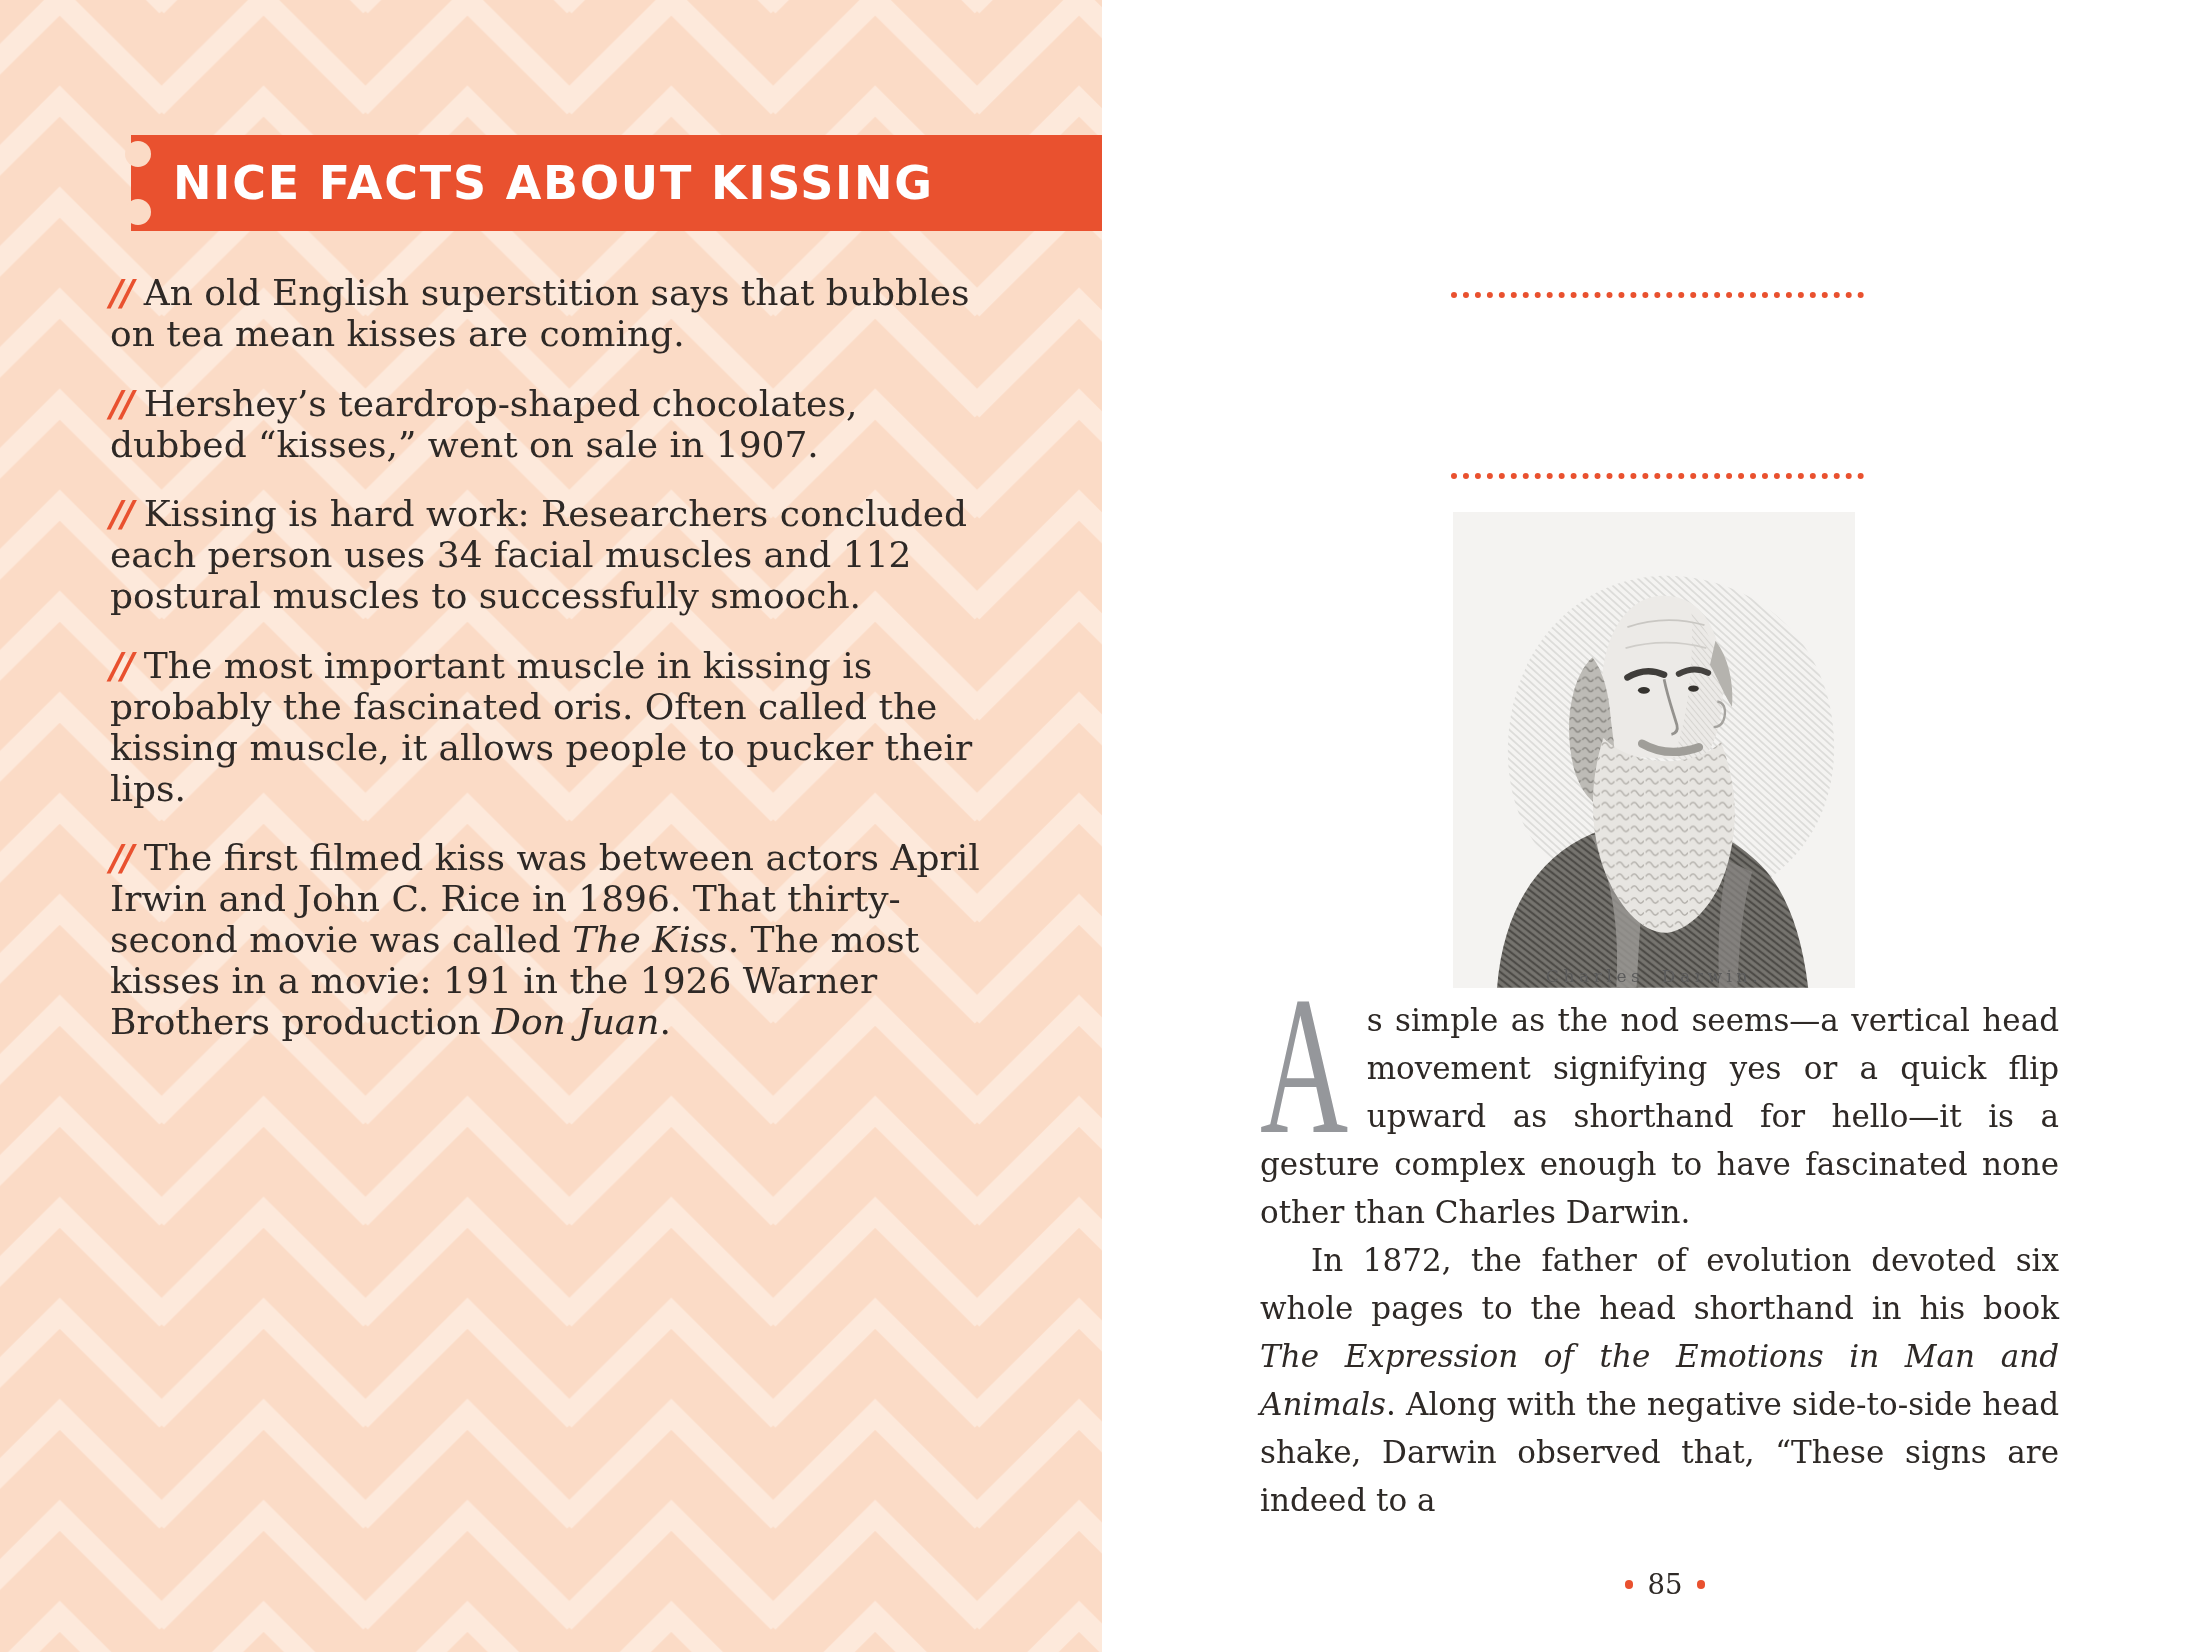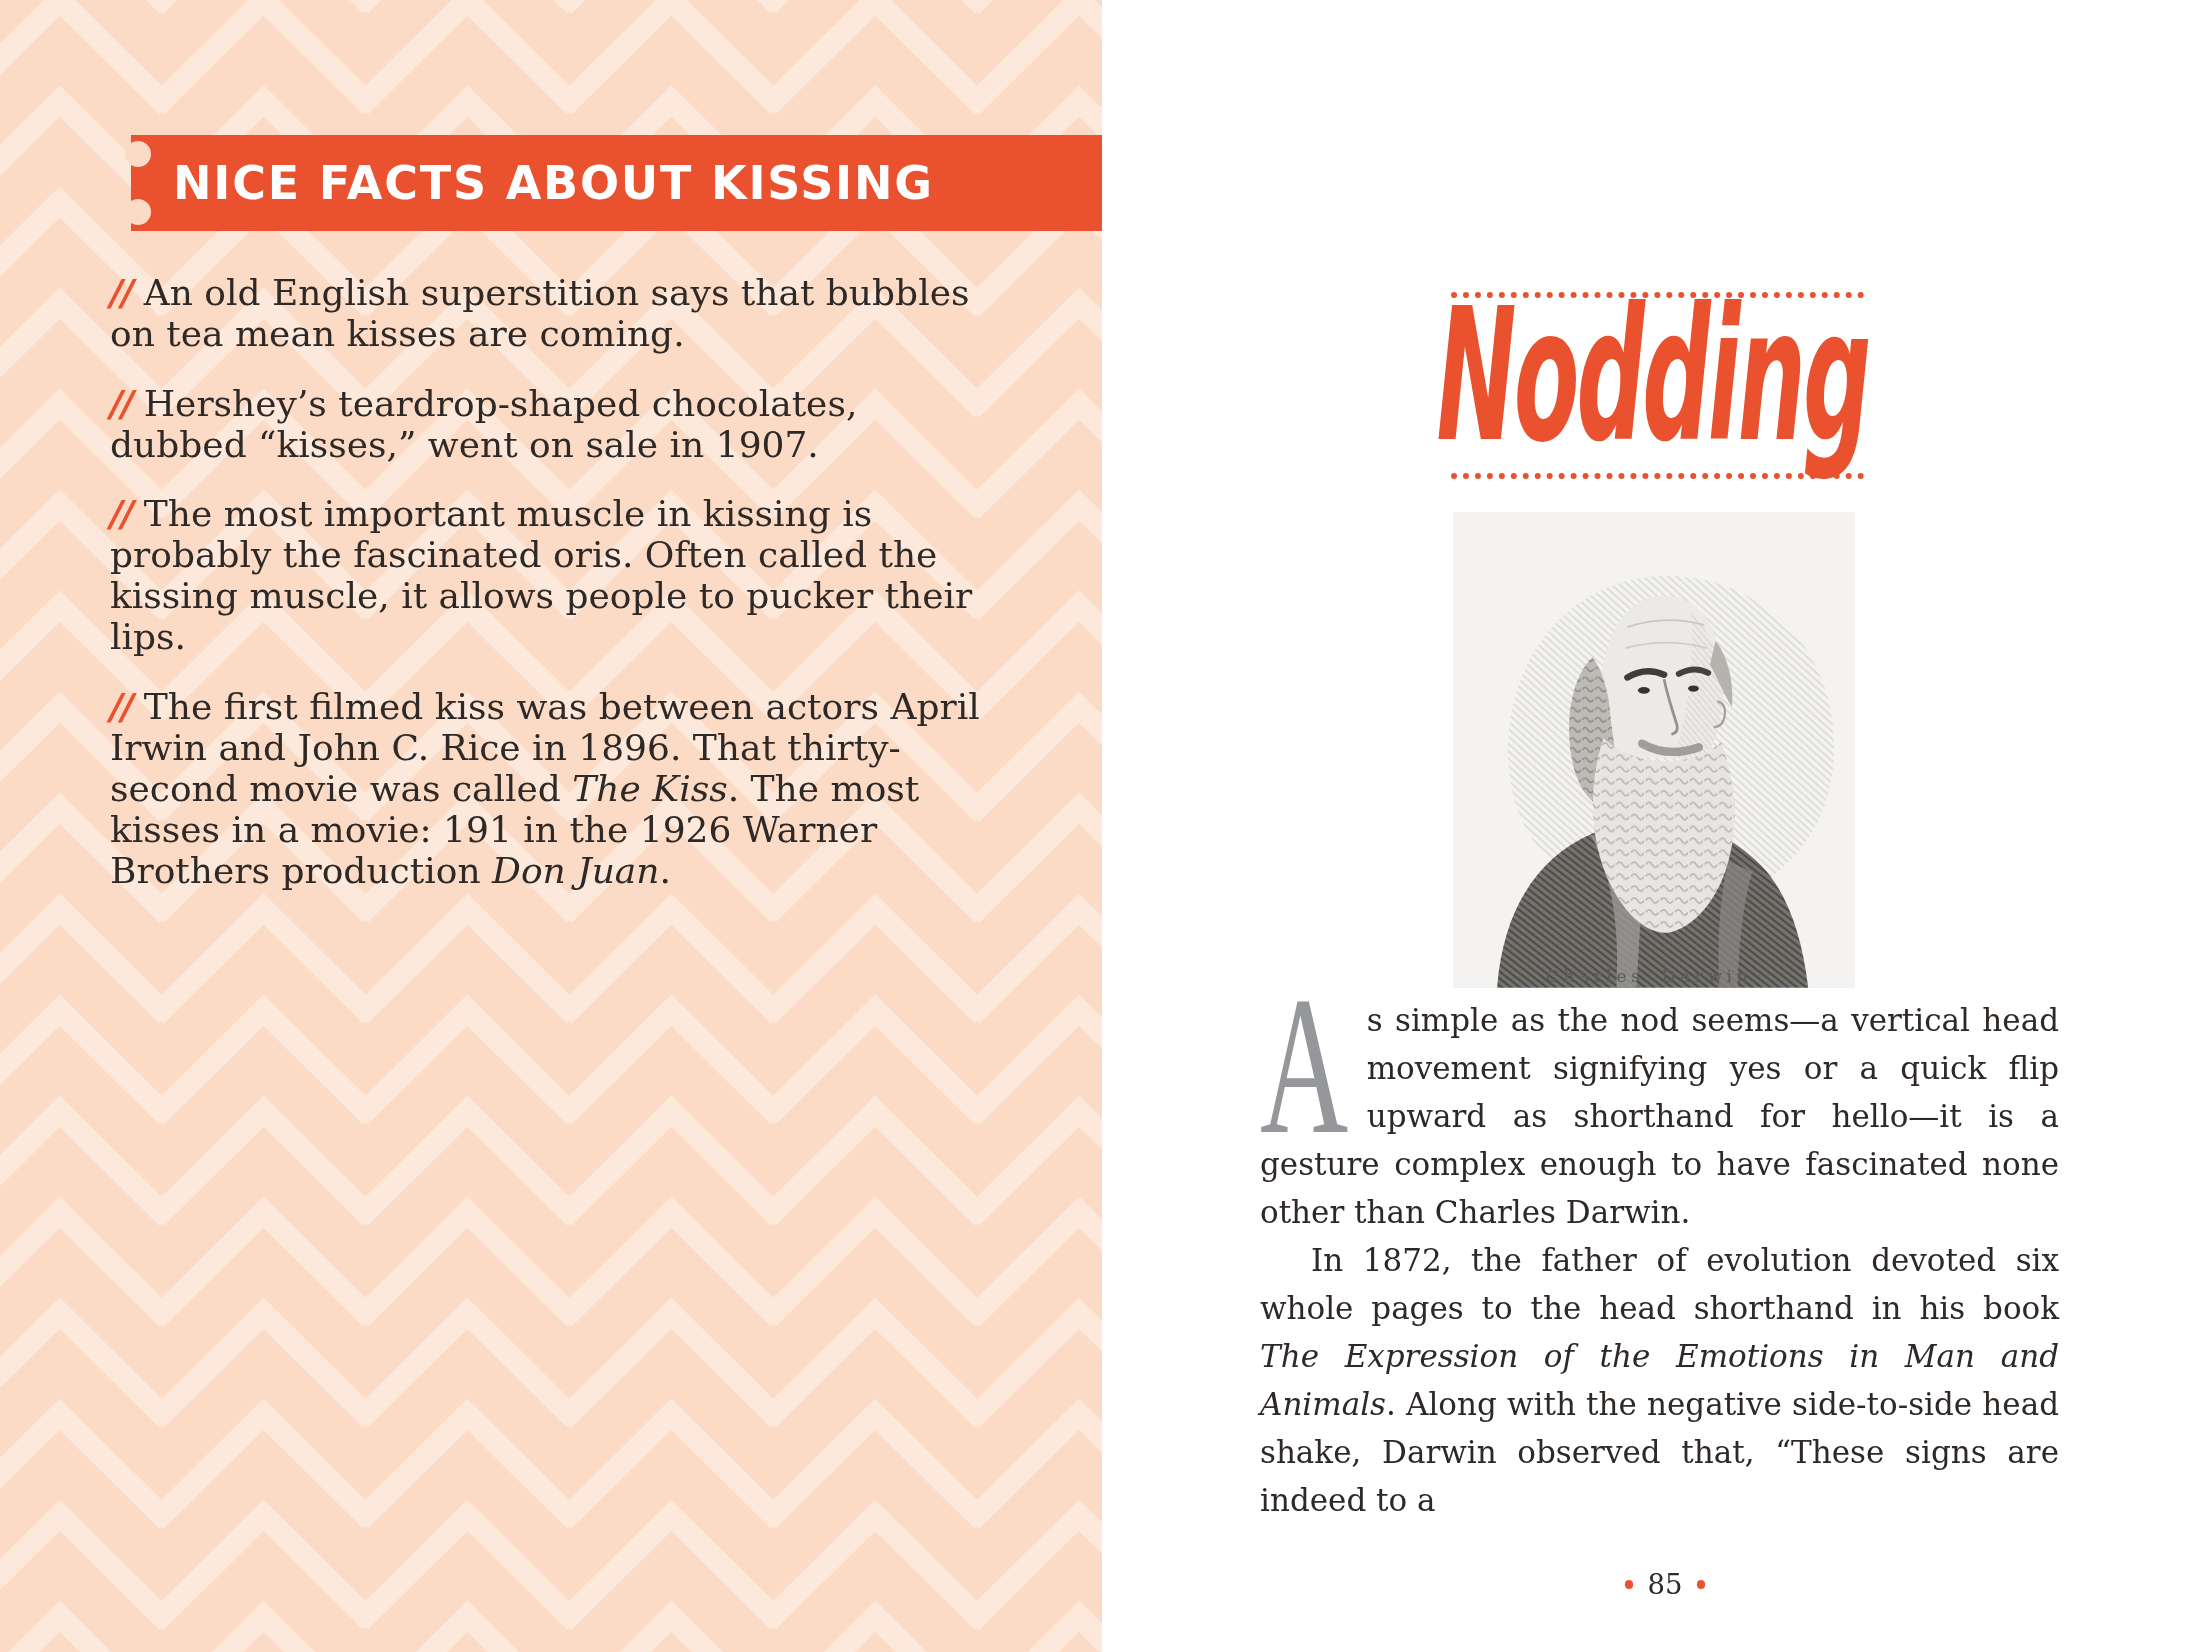--- a/index.html
+++ b/index.html
@@ -97,33 +97,33 @@
     </div>
 
     <div class="facts">
       <div class="fact">
         <span class="fact-marker">//</span><span><span>An old English superstition says that bubbles on tea mean kisses are coming.</span></span>
       </div>
       <div class="fact">
         <span class="fact-marker">//</span><span><span>Hershey’s teardrop-shaped chocolates, dubbed “kisses,” went on sale in 1907.</span></span>
       </div>
       <div class="fact">
+        <span class="fact-marker">//</span><span><span>Kissing is hard work: Researchers concluded each person uses 34 facial muscles and 112 postural muscles to successfully smooch.</span></span>
+      </div>
+      <div class="fact">
         <span class="fact-marker">//</span><span><span>The most important muscle in kissing is probably the fascinated oris. Often called the kissing muscle, it allows people to pucker their lips.</span></span>
       </div>
       <div class="fact">
         <span class="fact-marker">//</span><span><span>The first filmed kiss was between actors April Irwin and John C. Rice in 1896. That thirty-second movie was called </span><span class="it">The Kiss</span><span>. The most kisses in a movie: 191 in the 1926 Warner Brothers production </span><span class="it">Don Juan</span><span>.</span></span>
       </div>
     </div>
   </div>
 
   <div class="page-right">
     <div class="dotted dotted-top"></div>
-    <div class="chapter-title">
-      <span class="squeeze">Nodding</span>
-    </div>
     <div class="dotted dotted-bottom"></div>
 
     <figure class="portrait">
       <svg viewBox="0 0 438 518" width="402" height="476" aria-hidden="true">
         <defs>
           <pattern id="hLight" width="6" height="6" patternUnits="userSpaceOnUse" patternTransform="rotate(-48)">
             <line x1="3" y1="0" x2="3" y2="6" stroke="#cbcbc8" stroke-width="1.4"></line>
           </pattern>
           <pattern id="hFace" width="5" height="5" patternUnits="userSpaceOnUse" patternTransform="rotate(-40)">
             <line x1="2.5" y1="0" x2="2.5" y2="5" stroke="#d6d4d0" stroke-width="1.2"></line>

